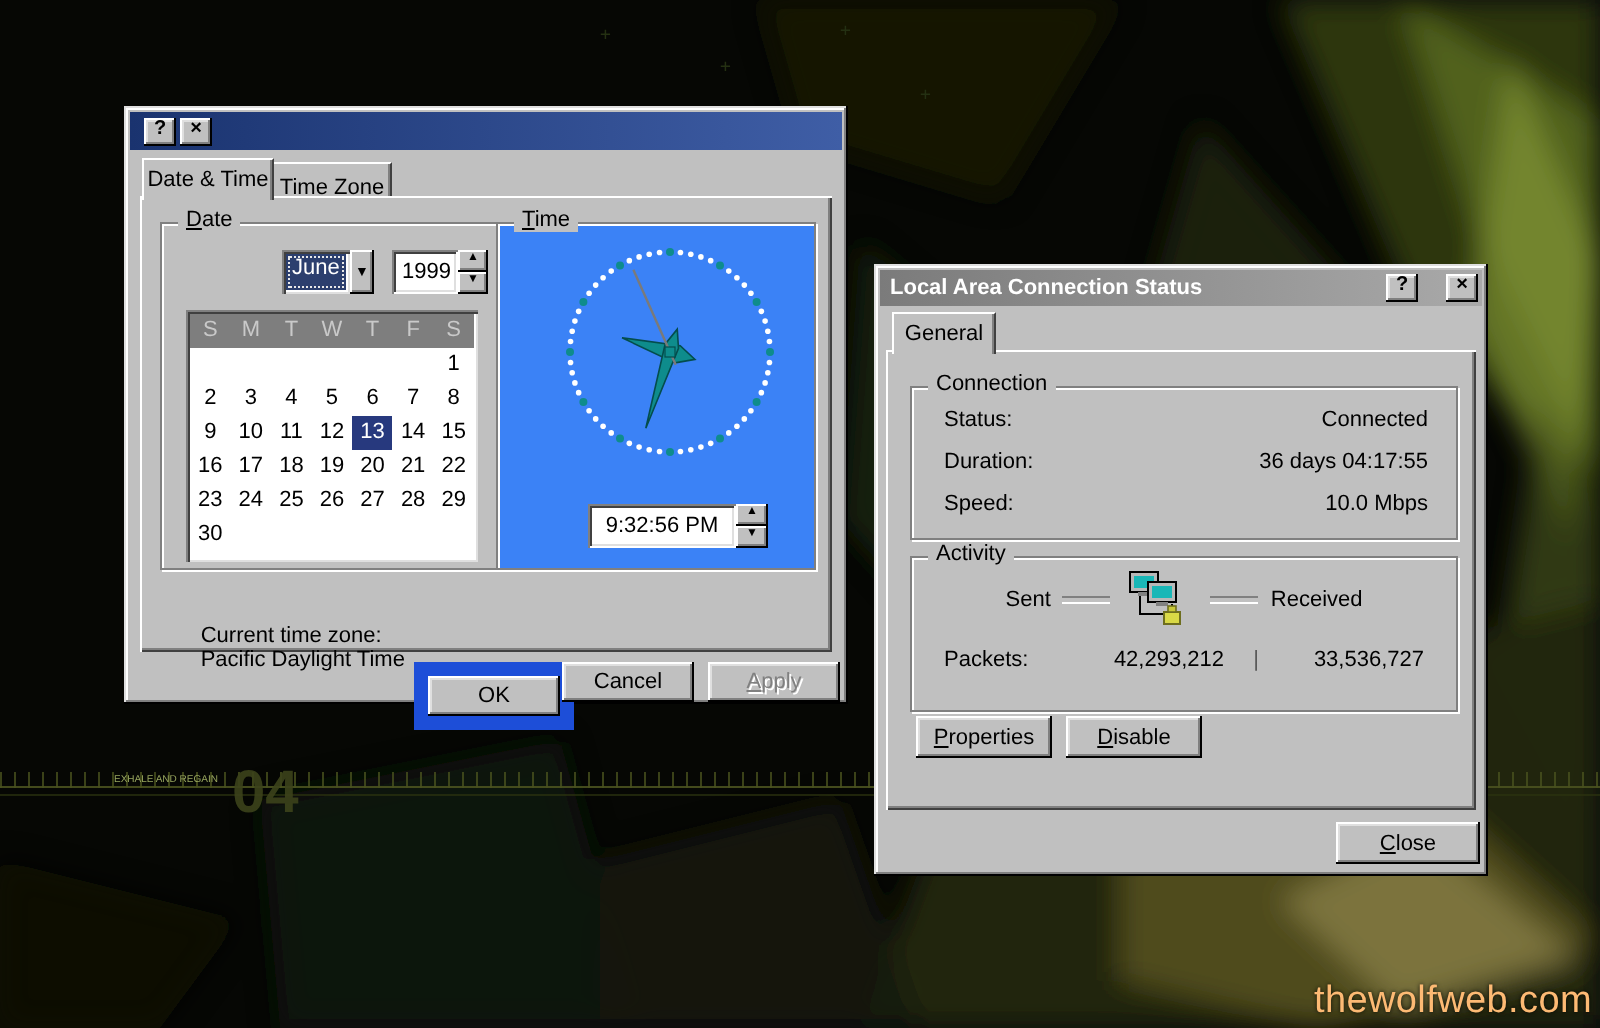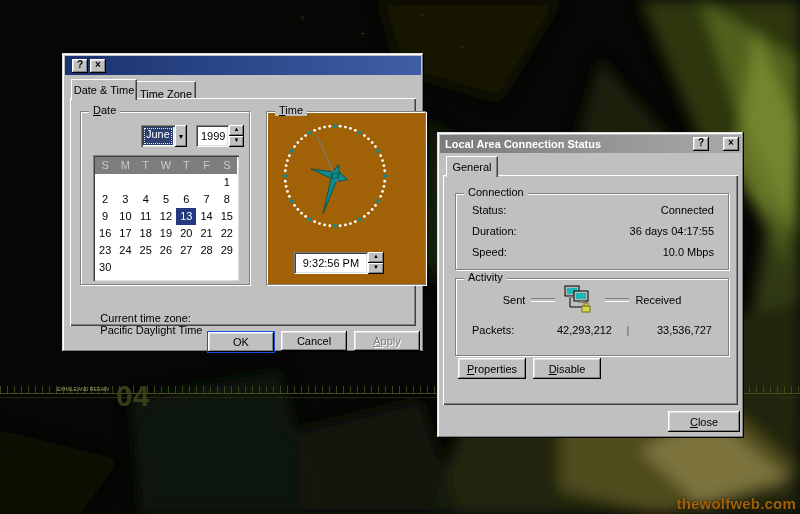--- a/index.html
+++ b/index.html
@@ -3,22 +3,22 @@
 <meta charset="utf-8">
 <style>
   html,body { margin:0; padding:0; }
   .screen {
     position:relative; width:800px; height:514px; overflow:hidden;
     background:#060704; font-family:"Liberation Sans", sans-serif;
     font-size:11px; color:#000; -webkit-font-smoothing:none;
   }
   .wallpaper { position:absolute; left:0; top:0; }
   .watermark {
-    position:absolute; right:4px; bottom:2px; color:#a16207;
-    font-weight:bold; font-size:15px; letter-spacing:0.2px;
+    position:absolute; right:4px; bottom:2px; color:#fdba74;
+    font-weight:normal; font-size:19px; letter-spacing:0.2px;
     text-shadow:0 0 2px rgba(0,0,0,.8);
   }
   
   .window {
     position:absolute; background:#c0c0c0;
     box-shadow: inset -1px -1px 0 #000, inset 1px 1px 0 #dfdfdf,
                 inset -2px -2px 0 #808080, inset 2px 2px 0 #ffffff;
   }
   .titlebar {
     position:absolute; left:3px; top:3px; right:3px; height:19px;
@@ -50,21 +50,21 @@
     position:absolute; z-index:4; border:1px solid #808080;
     box-shadow: inset 1px 1px 0 #fff, 1px 1px 0 #fff;
   }
   .legend { position:absolute; top:-8px; left:8px; background:#c0c0c0; padding:0 4px; z-index:5; }
   .btn {
     position:absolute; background:#c0c0c0; display:flex; align-items:center; justify-content:center;
     box-shadow: inset -1px -1px 0 #000, inset 1px 1px 0 #fff,
                 inset -2px -2px 0 #808080, inset 2px 2px 0 #dfdfdf;
     z-index:5;
   }
-  .btn.default { border:1px solid #1d4ed8; }
+  .btn.default { border:7px solid #1d4ed8; }
   .btn.disabled span { color:#808080; text-shadow:1px 1px 0 #ffffff; }
   .accel { display:inline-block; }
   .accel::first-letter { text-decoration:underline; }
   .sunken {
     background:#fff;
     box-shadow: inset 1px 1px 0 #808080, inset -1px -1px 0 #fff,
                 inset 2px 2px 0 #404040, inset -2px -2px 0 #dfdfdf;
   }
   .spin { position:absolute; display:flex; flex-direction:column; }
   .spin-btn {
@@ -220,21 +220,21 @@
           <div class="cal-d">30</div>
           <div class="cal-d"></div>
           <div class="cal-d"></div>
           <div class="cal-d"></div>
           <div class="cal-d"></div>
           <div class="cal-d"></div>
           <div class="cal-d"></div>
         </div>
     </div>
 
-    <div class="groupbox" style="left:204px; top:58px; width:158px; height:172px; background:#a16207;">
+    <div class="groupbox" style="left:186px; top:58px; width:158px; height:172px; background:#3b82f6;">
       <span class="legend accel">Time</span>
     </div>
     <svg class="clock-svg" style="left:214px; top:64px;" width="118" height="118" viewBox="0 0 118 118">
       <g id="clock-dots">
           <circle cx="59" cy="9" r="2" fill="#0e8c8c"></circle>
           <circle cx="64.22642316338268" cy="9.273905231586333" r="1.4" fill="#ffffff"></circle>
           <circle cx="69.39558454088797" cy="10.092619963309716" r="1.4" fill="#ffffff"></circle>
           <circle cx="74.45084971874736" cy="11.447174185242325" r="1.4" fill="#ffffff"></circle>
           <circle cx="79.33683215379" cy="13.32272711786996" r="1.4" fill="#ffffff"></circle>
           <circle cx="84" cy="15.698729810778062" r="2" fill="#0e8c8c"></circle>

